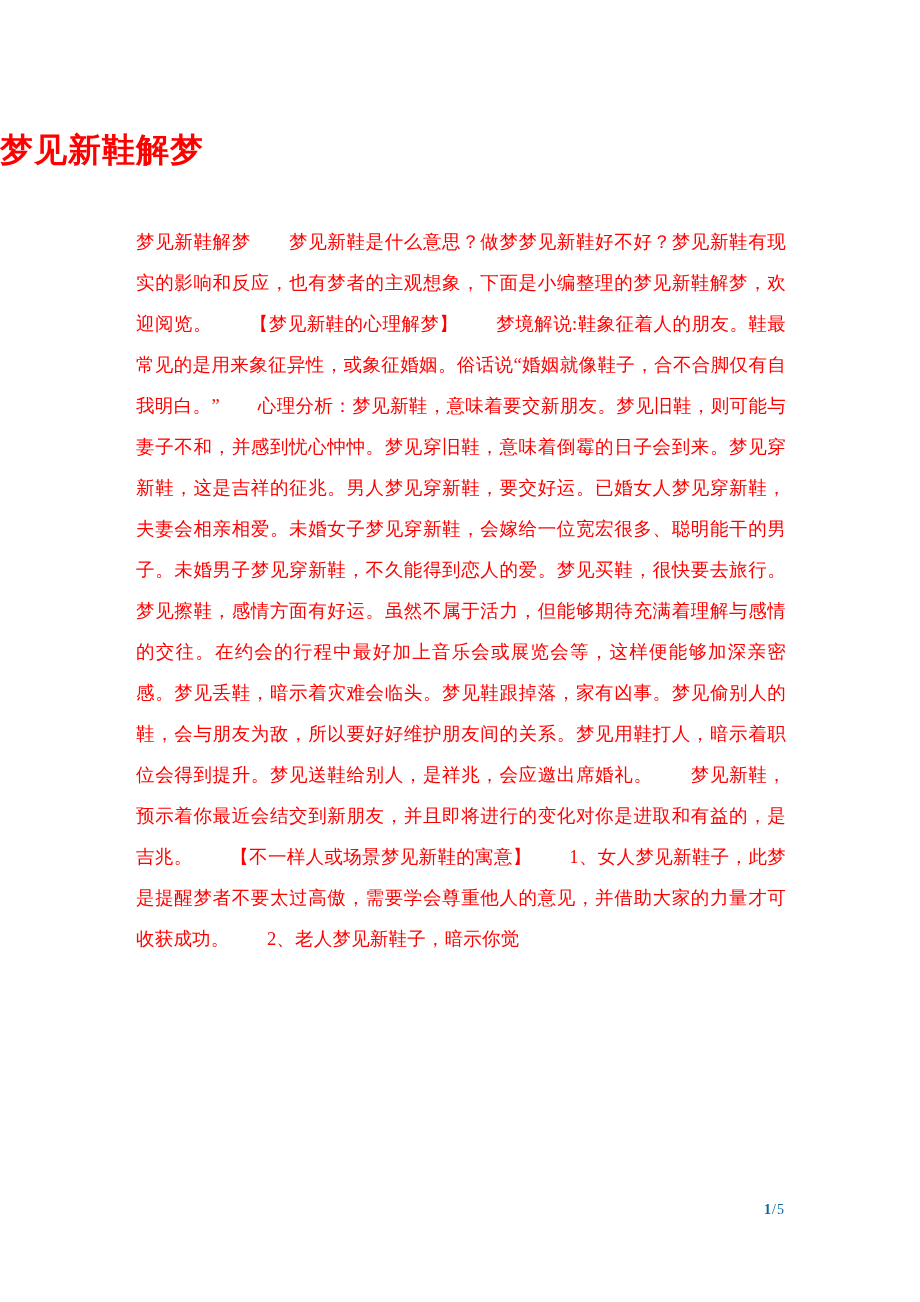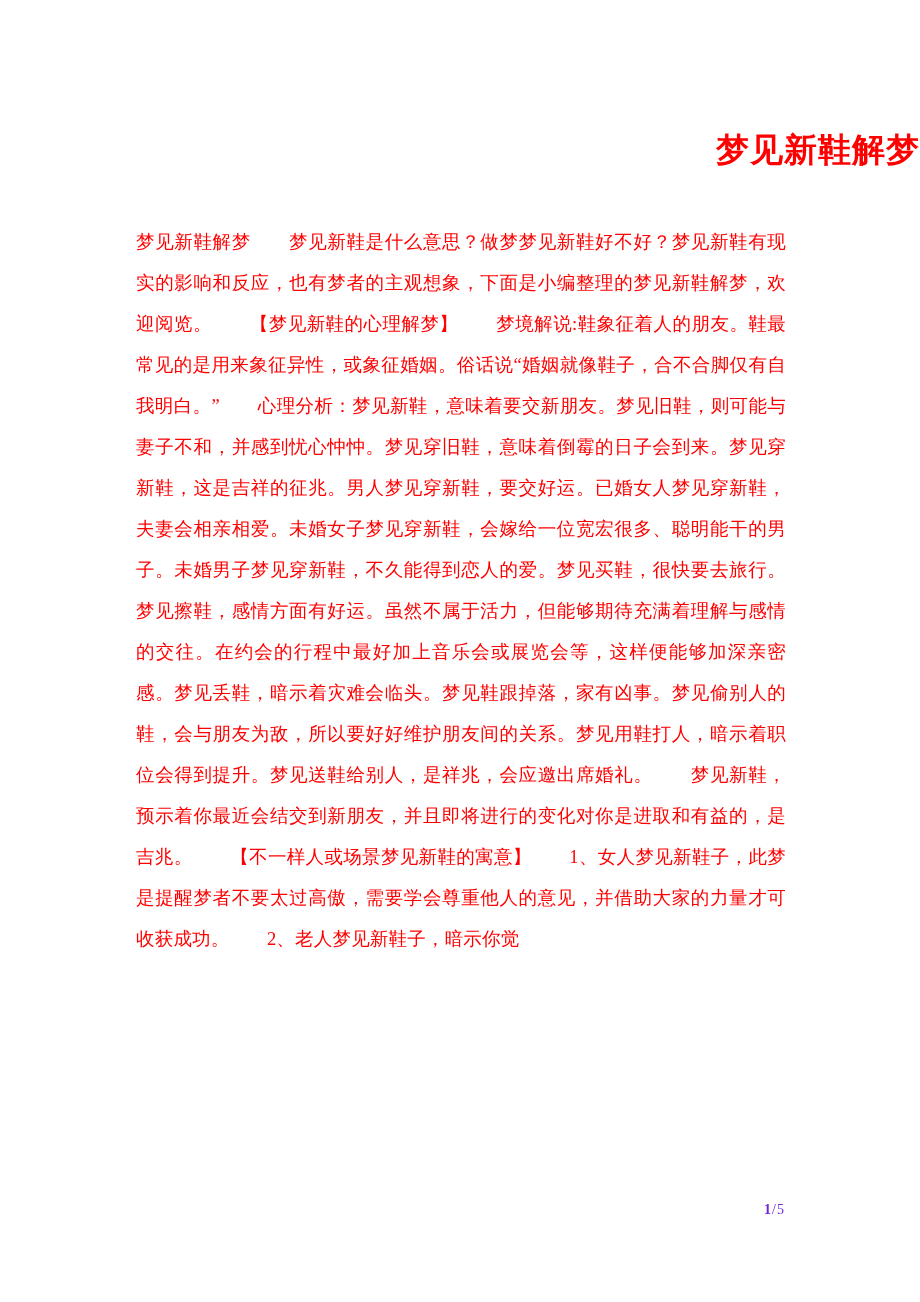--- a/index.html
+++ b/index.html
@@ -20,21 +20,21 @@
     height: 1302px;
     position: relative;
     box-sizing: border-box;
     padding: 0;
   }
   .doc-title {
     position: absolute;
     top: 128px;
     left: 0;
     width: 920px;
-    text-align: right;
+    text-align: left;
     color: #ff0000;
     font-size: 33px;
     font-weight: bold;
     letter-spacing: 1px;
     font-family: "Liberation Serif", "DejaVu Serif", serif;
   }
   .body-block {
     position: absolute;
     top: 222px;
     left: 136px;
@@ -48,21 +48,21 @@
     text-justify: inter-ideograph;
     margin: 0;
     font-family: "Liberation Serif", "DejaVu Serif", serif;
     letter-spacing: 0.2px;
   }
   .page-number {
     position: absolute;
     right: 136px;
     bottom: 84px;
     font-size: 14px;
-    color: #6d28d9;
+    color: #0369a1;
     font-family: "Liberation Serif", "DejaVu Serif", serif;
   }
   .page-number .sep { margin: 0 1px; }
   .page-number .cur { font-weight: bold; }
 </style>
 </head>
 <body>
 
 <div class="page">
 

